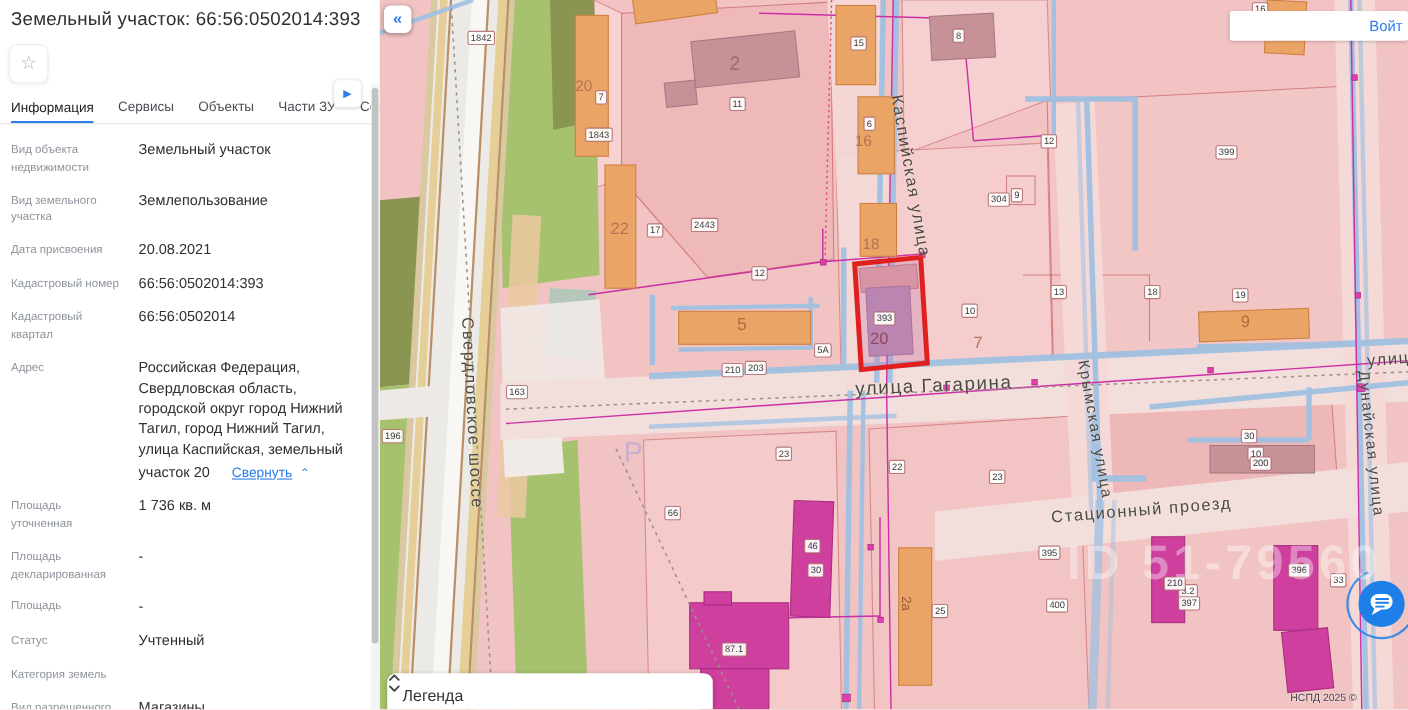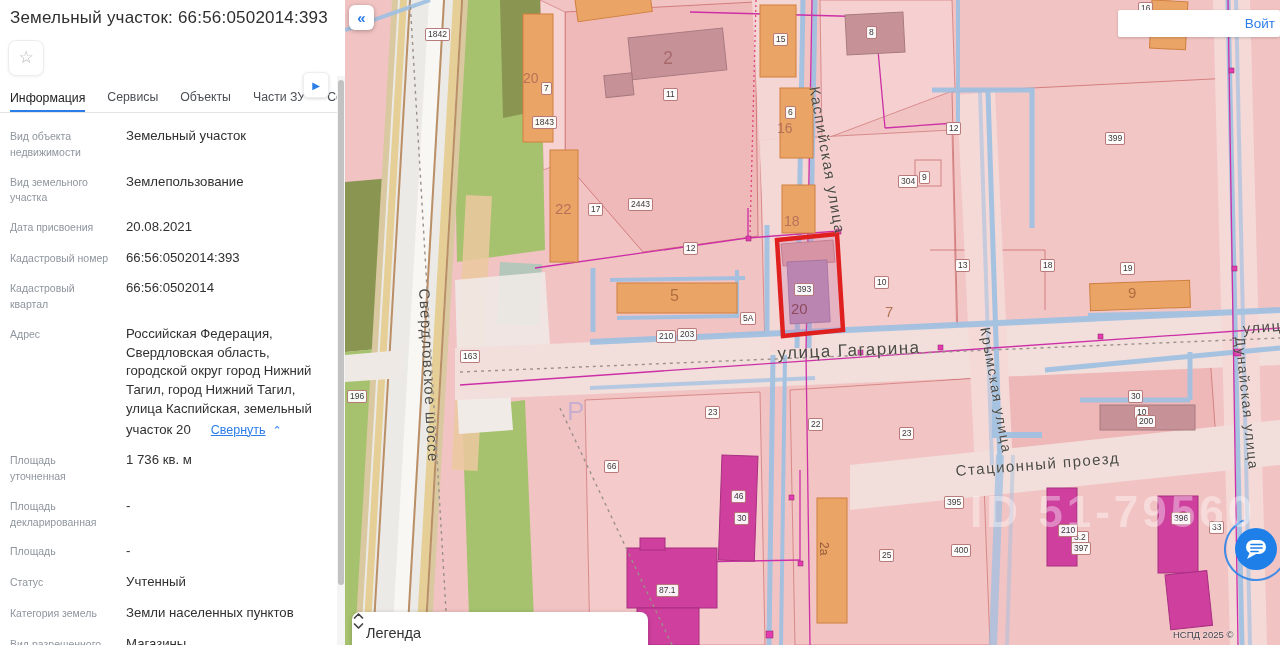--- a/index.html
+++ b/index.html
@@ -233,21 +233,21 @@
         <div class="box-label" style="left: 599px; top: 496px;">395</div>
         <div class="box-label" style="left: 606px; top: 544px;">400</div>
         <div class="box-label" style="left: 726px; top: 531px;">3.2</div>
         <div class="box-label" style="left: 726px; top: 542px;">397</div>
         <div class="box-label" style="left: 713px; top: 524px;">210</div>
         <div class="box-label" style="left: 826px; top: 512px;">396</div>
         <div class="box-label" style="left: 864px; top: 521px;">33</div>
         <div class="box-label" style="left: 386px; top: 490px;">46</div>
         <div class="box-label" style="left: 389px; top: 512px;">30</div>
         <div class="box-label" style="left: 311px; top: 584px;">87.1</div>
-        <div class="box-label" style="left: 502px; top: 549px; margin-left: 32px;">25</div>
+        <div class="box-label" style="left: 502px; top: 549px;">25</div>
         <div class="box-label" style="left: 789px; top: 406px;">10</div>
         <div class="box-label" style="left: 791px; top: 415px;">200</div>
         <div class="box-label" style="left: 783px; top: 390px;">30</div>
         <div class="box-label" style="left: 521px; top: 26px;">8</div>
         <div class="box-label" style="left: 793px; top: 2px;">16</div>
         <div class="box-label" style="left: 440px; top: 106px;">6</div>
         <div class="box-label" style="left: 428px; top: 21px; margin-top: 12px;">15</div>
         <div class="box-label" style="left: 196px; top: 82px;">7</div>
         <div class="big-num" style="left: 318px; top: 48px; font-size: 18px;">2</div>
         <div class="big-num" style="left: 178px; top: 70px; font-size: 14px;">20</div>
@@ -341,21 +341,20 @@
         <div class="frow">
           <div class="flabel">Площадь</div>
           <div class="fvalue">-</div>
         </div>
         <div class="frow">
           <div class="flabel">Статус</div>
           <div class="fvalue">Учтенный</div>
         </div>
         <div class="frow">
           <div class="flabel">Категория земель</div>
-          <div class="fvalue">Земли населенных пунктов</div>
         </div>
         <div class="frow">
           <div class="flabel">Вид разрешенного использования</div>
           <div class="fvalue">Магазины</div>
         </div>
       </div>
     <div class="sb-scrollbar">
         <div class="sb-thumb"></div>
       </div>
   </div>

